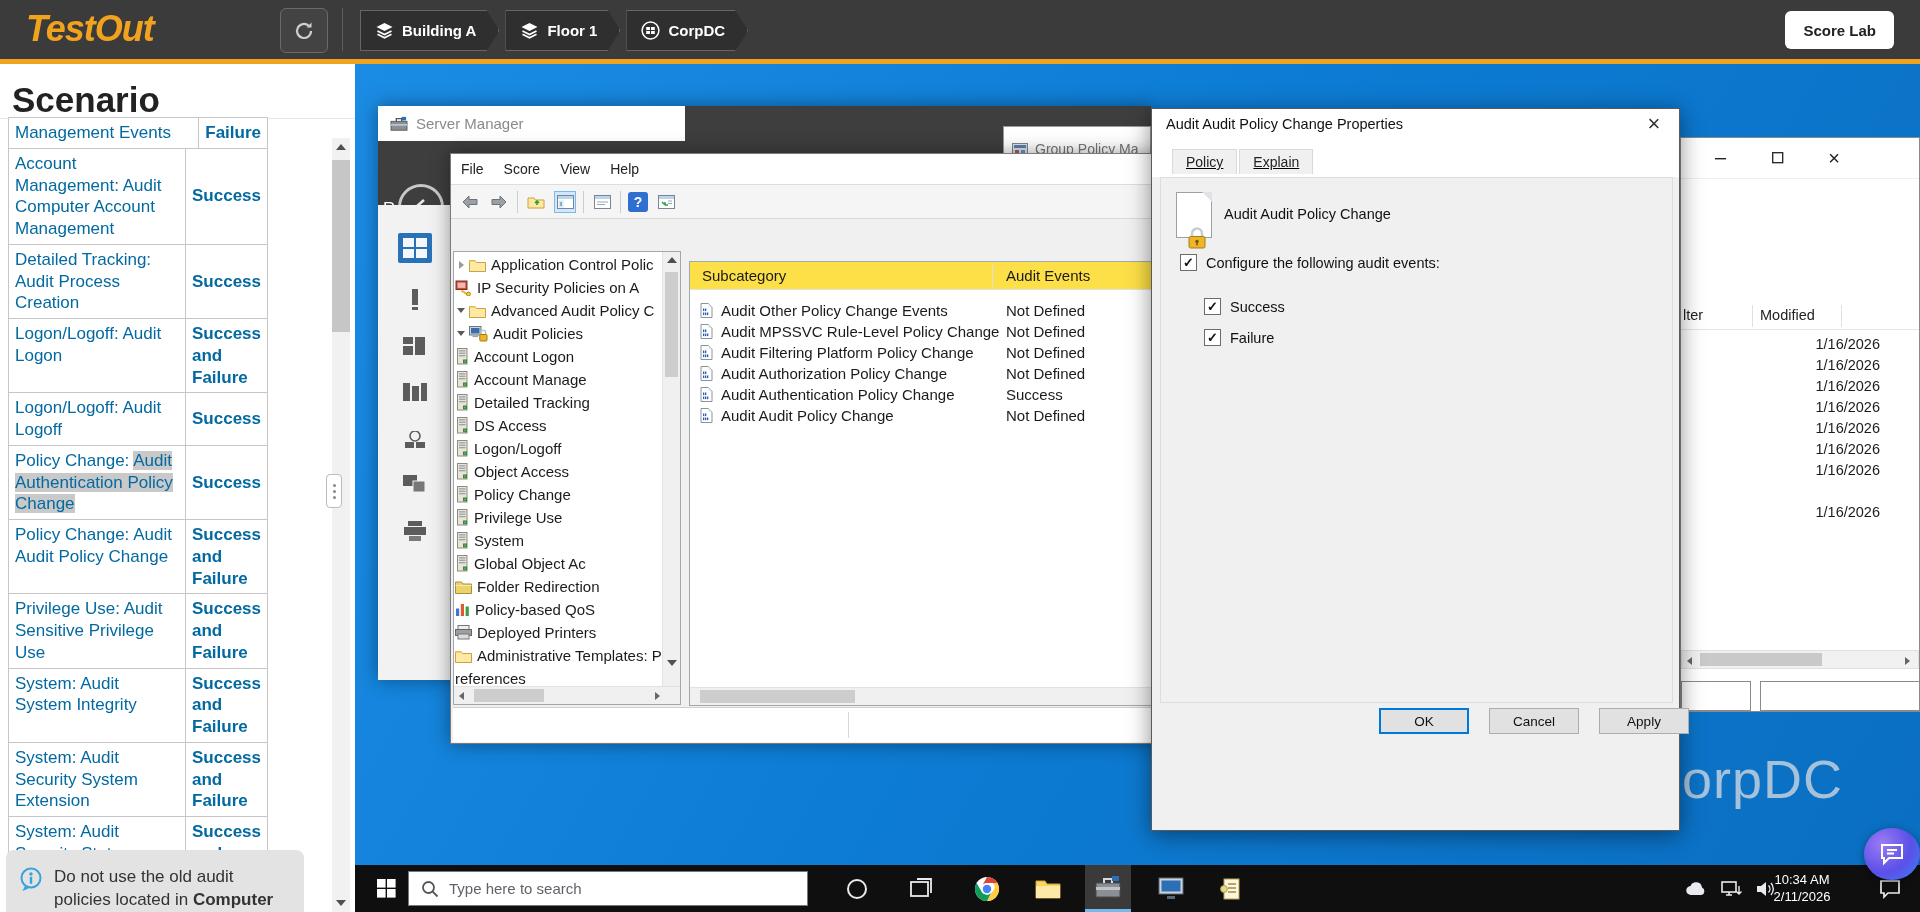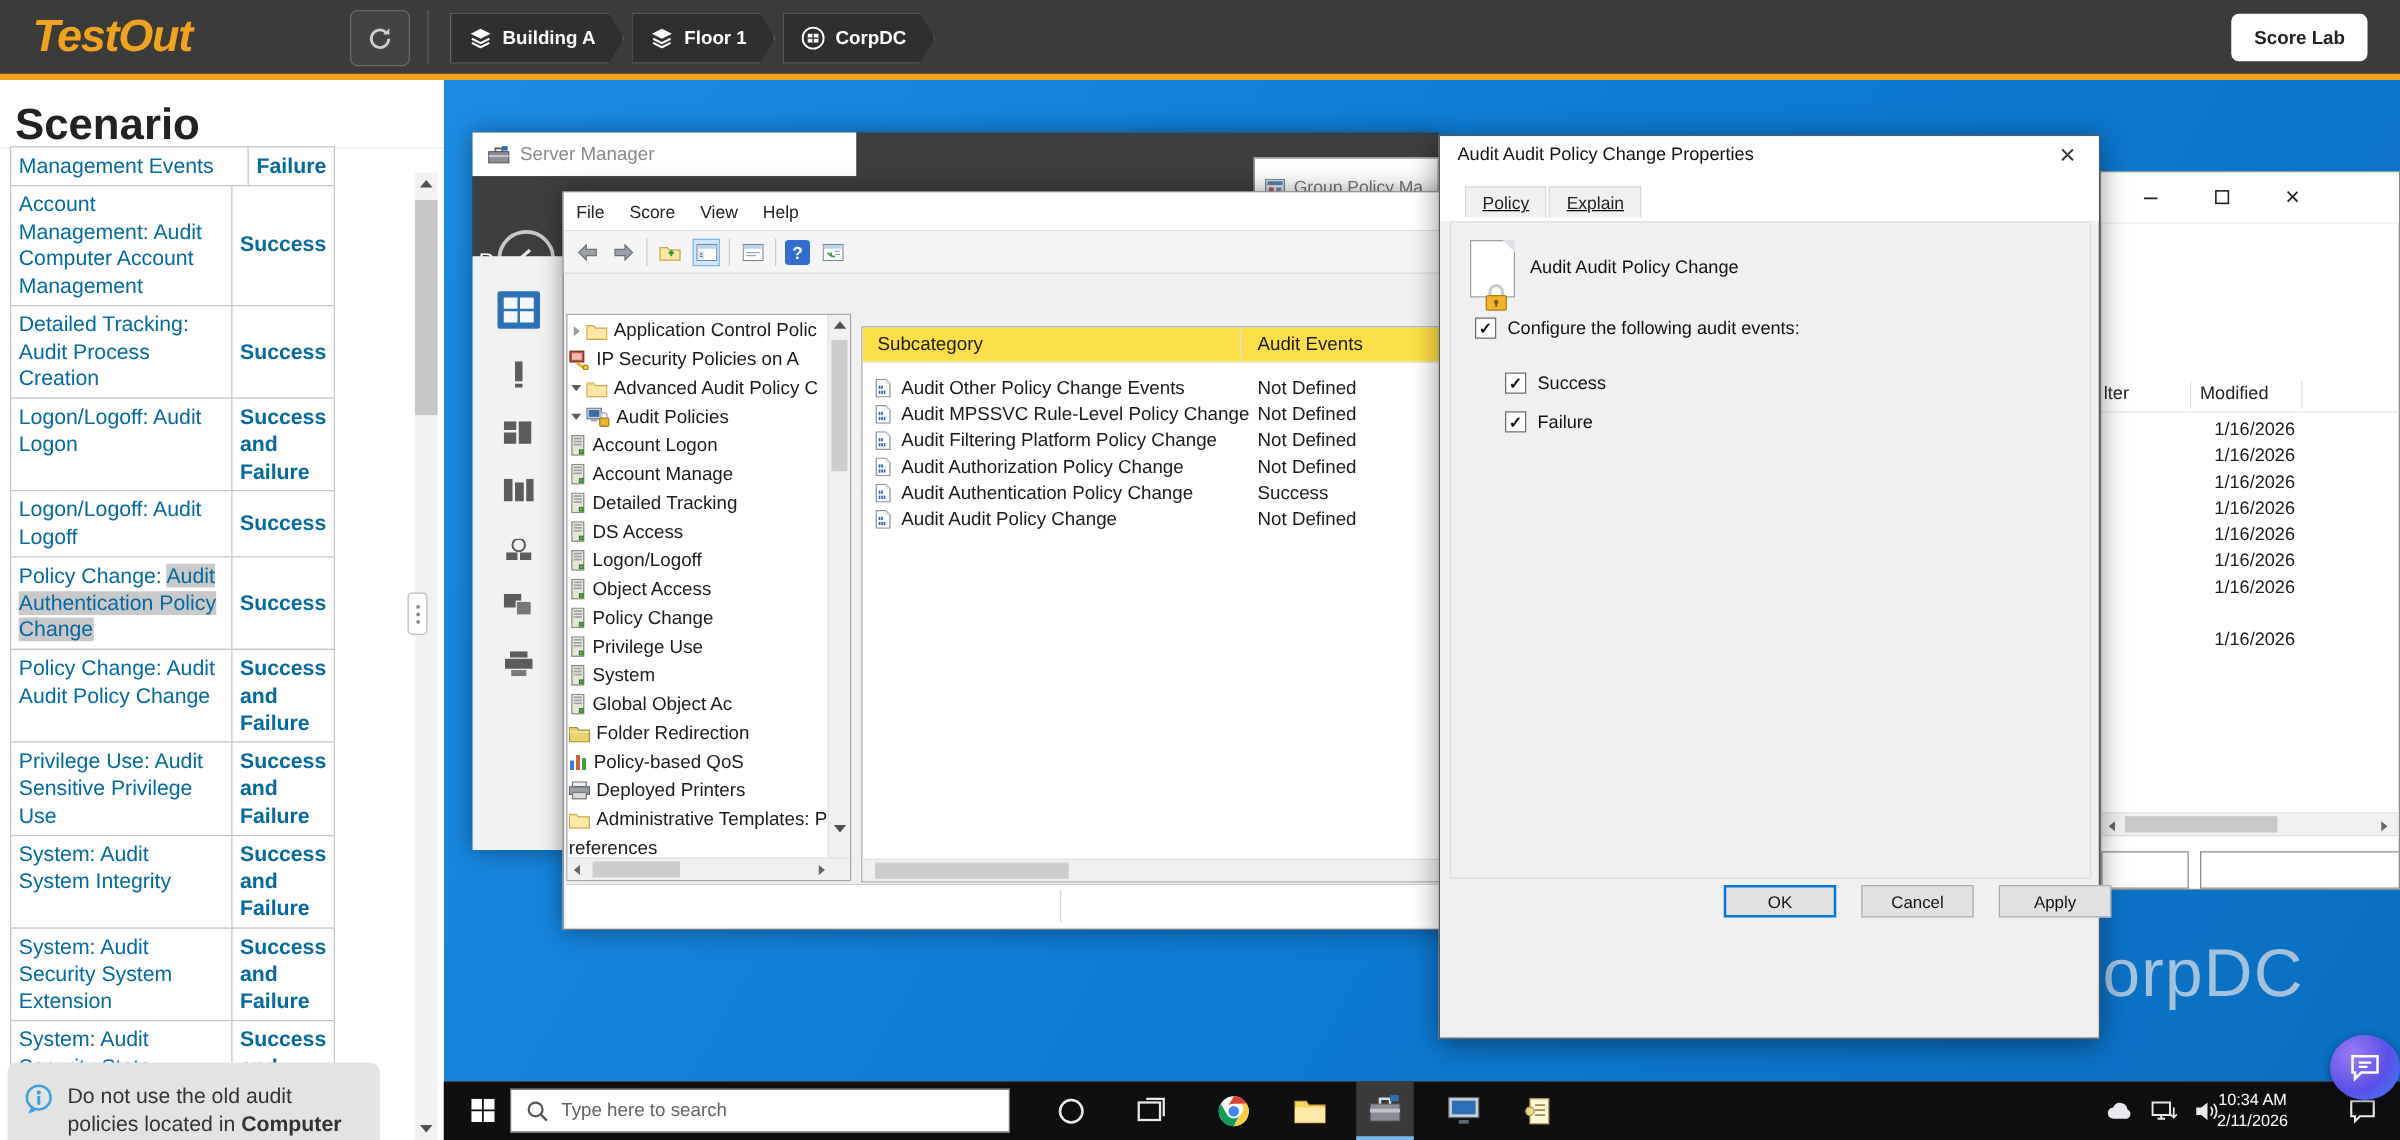--- a/index.html
+++ b/index.html
@@ -136,21 +136,21 @@
         border:1px solid #8a8a8a;box-sizing:border-box;}
   .rtitle{position:absolute;left:0;top:0;width:238px;height:40px;background:#fff;border-bottom:1px solid #eee;}
   .winbtn{position:absolute;top:9px;width:30px;height:22px;display:flex;align-items:center;justify-content:center;
         color:#222;cursor:pointer;}
   .rhead{position:absolute;left:0;top:165px;width:238px;height:26px;border-bottom:1px solid #e5e5e5;
         font-size:14.5px;color:#222;}
   .rhead .h1{position:absolute;left:2px;top:4px;}
   .rhead .h2{position:absolute;left:79px;top:4px;}
   .rhv{position:absolute;top:2px;width:1px;height:22px;background:#e0e0e0;}
   .rrows{position:absolute;left:0;top:196px;width:238px;font-size:14.5px;color:#1b1b1b;}
-  .rrow{height:21px;position:relative;}
+  .rrow{height:21px;position:relative;margin-left:44px;}
   .rdate{position:absolute;right:83px;top:2px;}
   .rrow .rdate{right:auto;left:79px;width:76px;text-align:right;}
   .rhscroll{position:absolute;left:0;top:512px;width:238px;height:19px;background:#f1f1f1;border:1px solid #e0e0e0;
         box-sizing:border-box;}
   .rhthumb{position:absolute;left:18px;top:2px;width:122px;height:13px;background:#c9c9c9;}
   .rbox{position:absolute;top:543px;height:30px;background:#fff;border:1px solid #8a8a8a;box-sizing:border-box;}
   
   .taskbar{position:absolute;left:355px;top:865px;width:1565px;height:47px;background:#0f0f0f;z-index:25;}
   .tslot{position:absolute;top:0;width:46px;height:47px;display:flex;align-items:center;justify-content:center;cursor:pointer;}
   .tslot.active{background:#3a3a3a;border-bottom:3px solid #76b9ed;box-sizing:border-box;}

